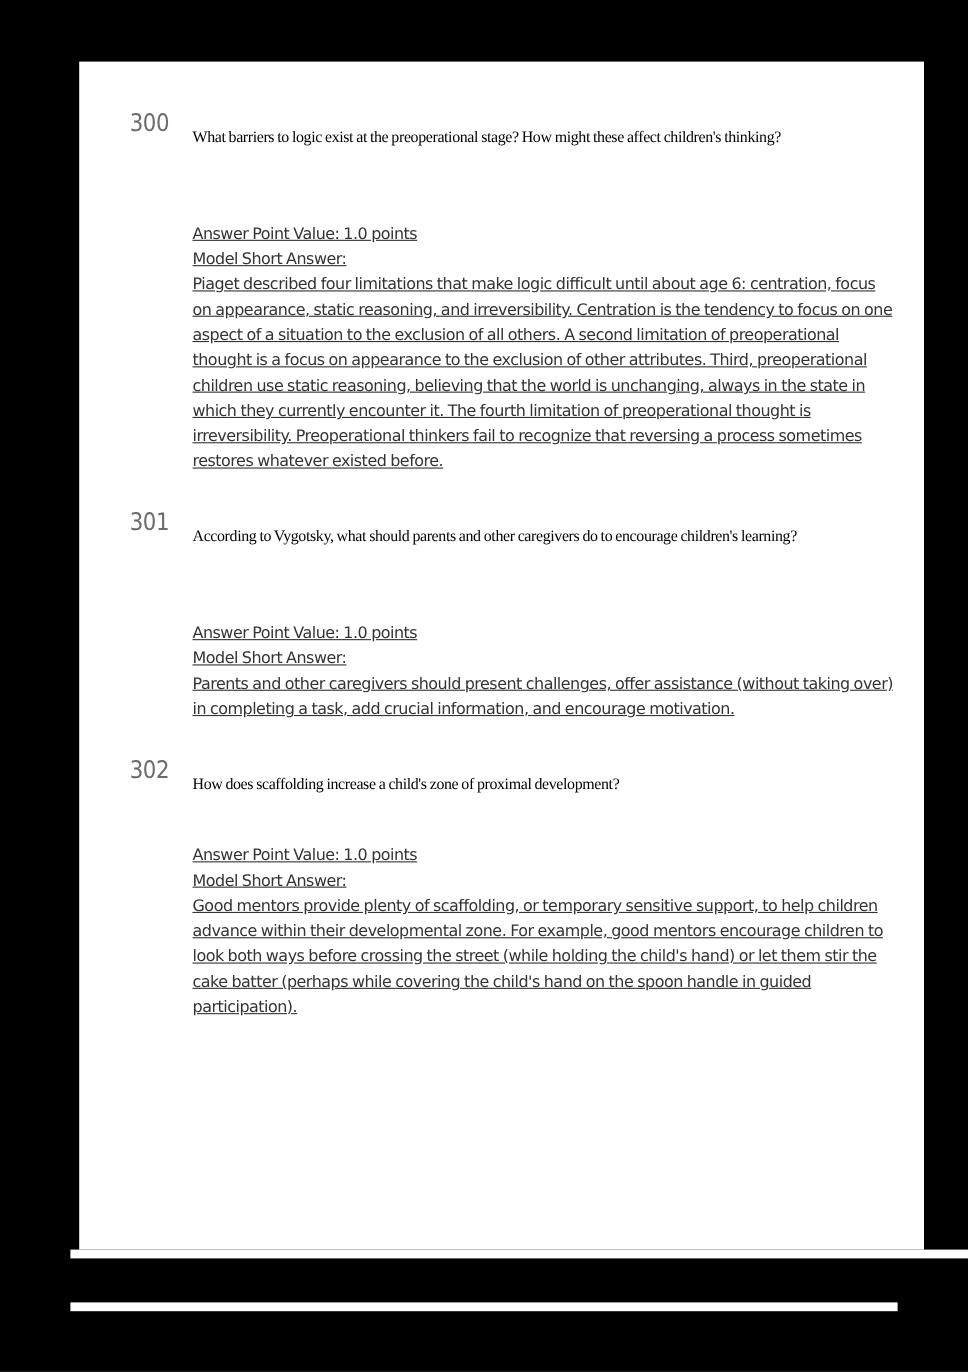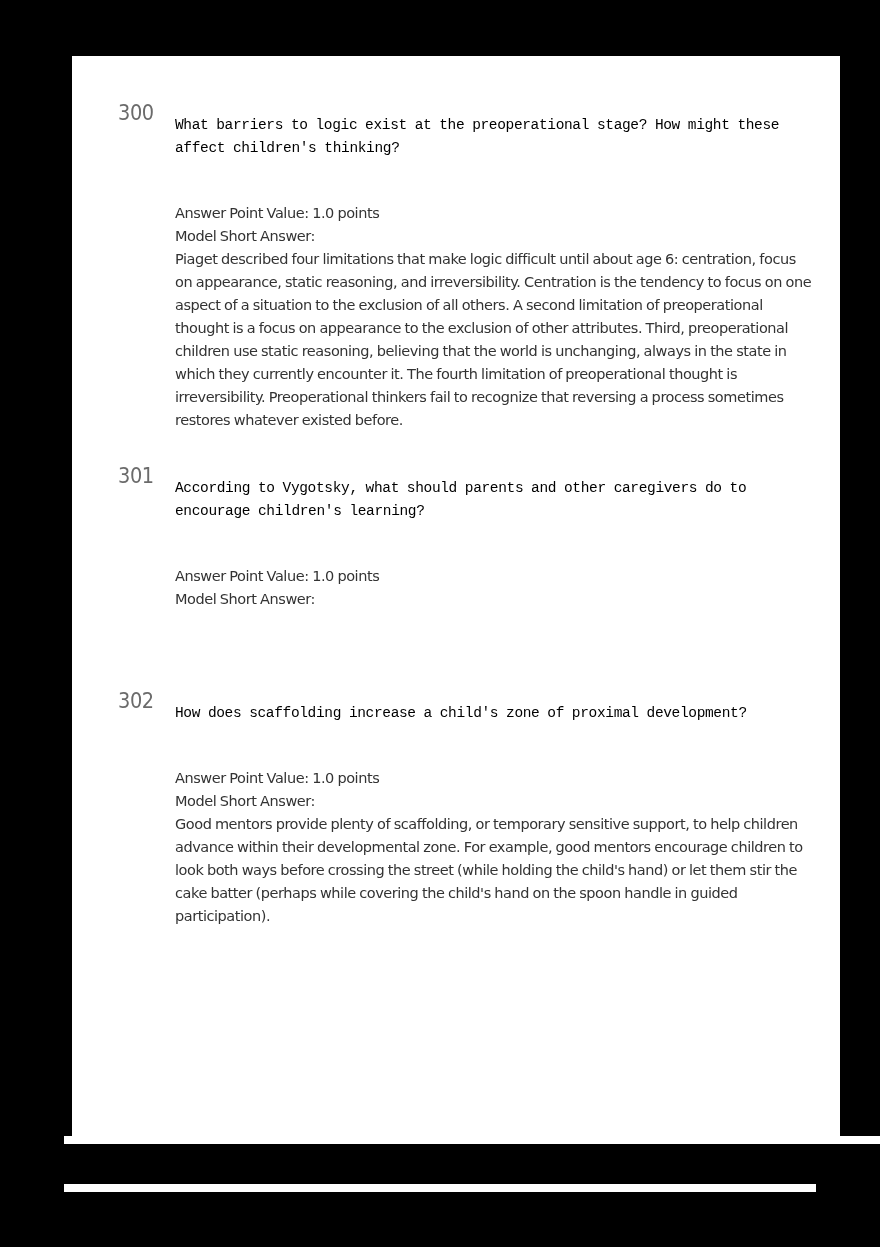--- a/index.html
+++ b/index.html
@@ -55,36 +55,36 @@
       transform-origin: left top;
     }
     .q-text {
       position: absolute;
       left: 103px;
       top: 14px;
       width: 640px;
       font-size: 14.5px;
       line-height: 23px;
       color: #000000;
-      font-family: Liberation Mono, monospace;
+      font-family: Liberation Serif, serif;
       letter-spacing: -0.35px;
       word-spacing: -0.5px;
     }
     .answer {
       position: absolute;
       left: 103px;
       width: 640px;
       font-size: 14.5px;
       line-height: 23px;
       color: #333333;
       font-family: "DejaVu Sans", sans-serif;
       letter-spacing: -0.45px;
       word-spacing: -0.6px;
     }
-    .answer div { margin: 0; }
+    .answer div { margin: 0; text-decoration: underline; }
   </style>
 </head>
 <body>
 
 <div class="page">
 
   <div class="question" style="top:44px;">
     <div class="q-number">300</div>
     <div class="q-text">What barriers to logic exist at the preoperational stage? How might these affect children's thinking?</div>
     <div class="answer" style="top:102px;">
@@ -93,20 +93,21 @@
       <div>Piaget described four limitations that make logic difficult until about age 6: centration, focus on appearance, static reasoning, and irreversibility. Centration is the tendency to focus on one aspect of a situation to the exclusion of all others. A second limitation of preoperational thought is a focus on appearance to the exclusion of other attributes. Third, preoperational children use static reasoning, believing that the world is unchanging, always in the state in which they currently encounter it. The fourth limitation of preoperational thought is irreversibility. Preoperational thinkers fail to recognize that reversing a process sometimes restores whatever existed before.</div>
     </div>
   </div>
 
   <div class="question" style="top:407px;">
     <div class="q-number">301</div>
     <div class="q-text">According to Vygotsky, what should parents and other caregivers do to encourage children's learning?</div>
     <div class="answer" style="top:102px;">
       <div>Answer Point Value: 1.0 points</div>
       <div>Model Short Answer:</div>
+      <div>Parents and other caregivers should present challenges, offer assistance (without taking over) in completing a task, add crucial information, and encourage motivation.</div>
     </div>
   </div>
 
   <div class="question" style="top:632px;">
     <div class="q-number">302</div>
     <div class="q-text">How does scaffolding increase a child's zone of proximal development?</div>
     <div class="answer" style="top:79px;">
       <div>Answer Point Value: 1.0 points</div>
       <div>Model Short Answer:</div>
       <div>Good mentors provide plenty of scaffolding, or temporary sensitive support, to help children advance within their developmental zone. For example, good mentors encourage children to look both ways before crossing the street (while holding the child's hand) or let them stir the cake batter (perhaps while covering the child's hand on the spoon handle in guided participation).</div>

